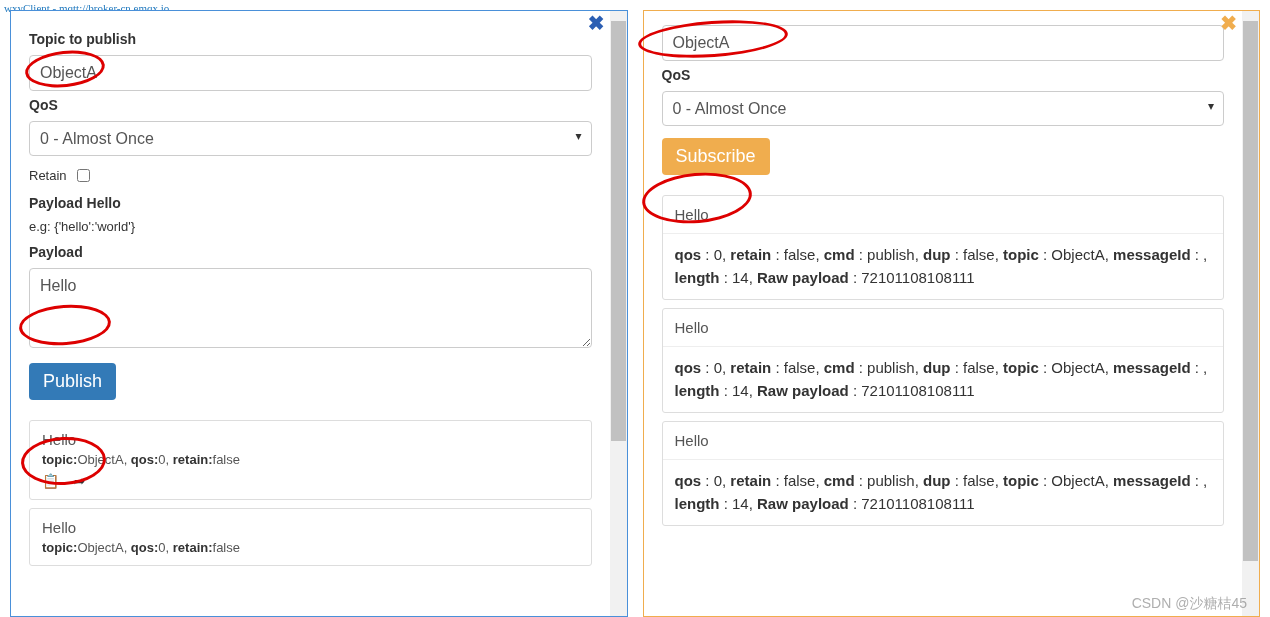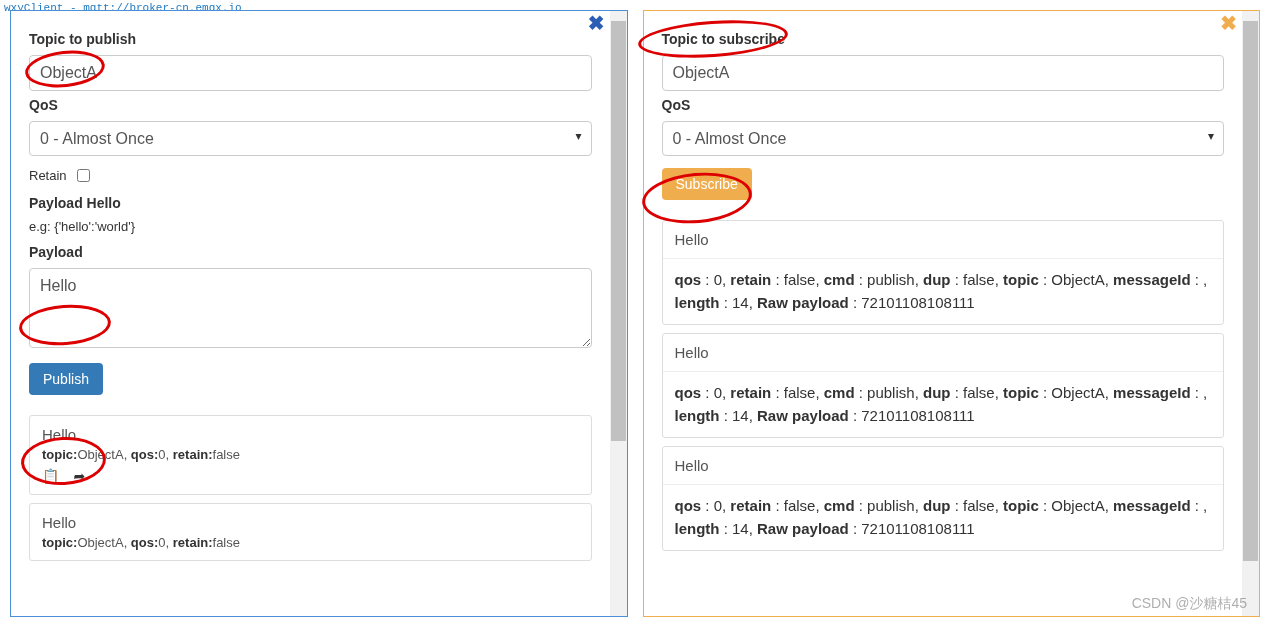--- a/index.html
+++ b/index.html
@@ -11,21 +11,21 @@
     color: #333;
     background: #fff;
     width: 1270px;
     height: 617px;
     overflow: hidden;
     position: relative;
   }
   .title-bar {
     position: absolute;
     top: 0; left: 0;
-    font-family: Liberation Mono, monospace;
+    font-family: Liberation Serif, serif;
     font-size: 11px;
     color: #227abf;
     padding: 2px 4px;
   }
   .wrap {
     display: flex;
     gap: 15px;
     padding: 10px 10px 0 10px;
     height: 100%;
   }
@@ -105,21 +105,21 @@
     align-items: center;
     gap: 6px;
     margin: 10px 0;
   }
   .btn {
     display: inline-block;
     padding: 8px 14px;
     border-radius: 4px;
     color: #fff;
     border: none;
-    font-size: 14px;
+    font-size: 18px;
     cursor: pointer;
     margin: 12px 0;
   }
   .btn.primary { background: #337ab7; }
   .btn.warning { background: #f0ad4e; }
   .msg-item {
     border: 1px solid #ddd;
     border-radius: 3px;
     padding: 10px 12px;
     margin: 8px 0;
@@ -212,21 +212,20 @@
 
     <div class="anno" style="left:14px; top:40px; width:80px; height:36px; transform: rotate(-6deg);"></div>
     <div class="anno" style="left:8px; top:294px; width:92px; height:40px; transform: rotate(-4deg);"></div>
     <div class="anno" style="left:10px; top:426px; width:85px; height:48px; transform: rotate(-3deg);"></div>
   </div>
 
   <div class="panel subscribe">
     <div class="panel-inner">
       <span class="close-icon orange">✖</span>
 
-      <label class="head">Topic to subscribe</label>
       <input type="text" value="ObjectA" style="">
 
       <label class="head">QoS</label>
       <div class="select-wrap">
         <select>
           <option>0 - Almost Once</option>
         </select>
       </div>
 
       <button class="btn warning">Subscribe</button>

